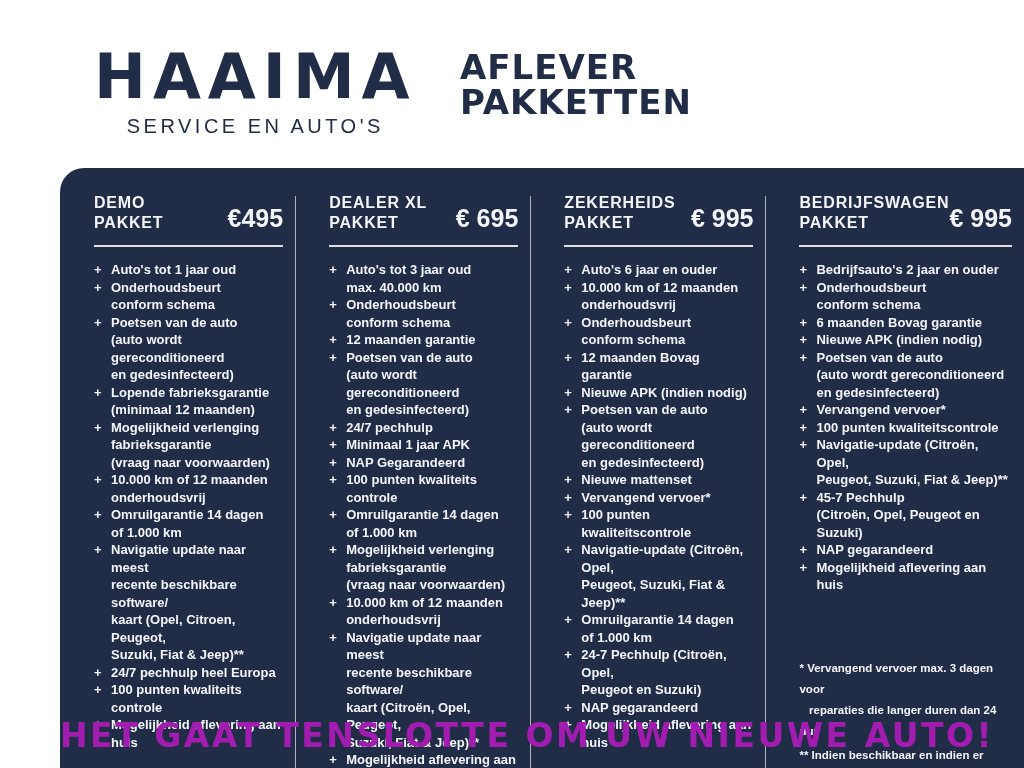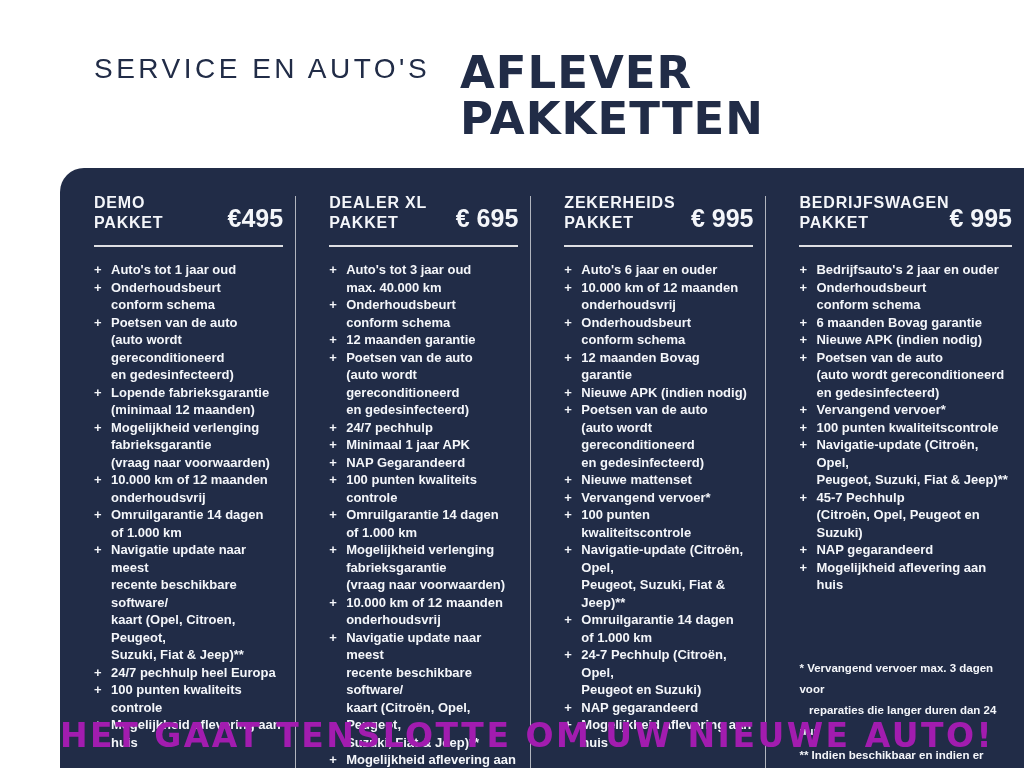--- a/index.html
+++ b/index.html
@@ -12,26 +12,26 @@
   }
   .page { position: absolute; inset: 0; }
 
   
   .logo { position: absolute; left: 94px; top: 46px; color: #212c47; }
   .logo-main {
     font-family: "DejaVu Sans", sans-serif;
     font-size: 62px; font-weight: 800; letter-spacing: 7px; line-height: 1;
   }
   .logo-sub {
-    font-size: 28px; font-weight: 400; letter-spacing: 3.5px; margin-top: 7px;
+    font-size: 20px; font-weight: 400; letter-spacing: 3.5px; margin-top: 7px; text-align: center;
   }
   .title {
     position: absolute; left: 460px; top: 50px; color: #212c47;
     font-family: "DejaVu Sans", sans-serif;
-    font-size: 45px; font-weight: 800; line-height: 1.03; letter-spacing: 1px;
+    font-size: 34px; font-weight: 800; line-height: 1.03; letter-spacing: 1px;
     white-space: pre-line;
   }
 
   
   .panel {
     position: absolute; left: 60px; top: 168px; right: 0; height: 639px;
     background: #212c47;
     border-top-left-radius: 24px;
     display: flex;
     color: #f4f6fa;
@@ -66,20 +66,21 @@
     font-family: "DejaVu Sans", sans-serif;
     font-size: 33px; font-weight: 800; letter-spacing: 2.5px; white-space: nowrap;
   }
 </style>
 </head>
 <body>
 
 <div class="page">
 
   <div class="logo">
+    <div class="logo-main">HAAIMA</div>
     <div class="logo-sub">SERVICE EN AUTO'S</div>
   </div>
 
   <div class="title">AFLEVER
 PAKKETTEN</div>
 
   <section class="panel">
 
     <article class="package">
       <div class="pkg-head">

